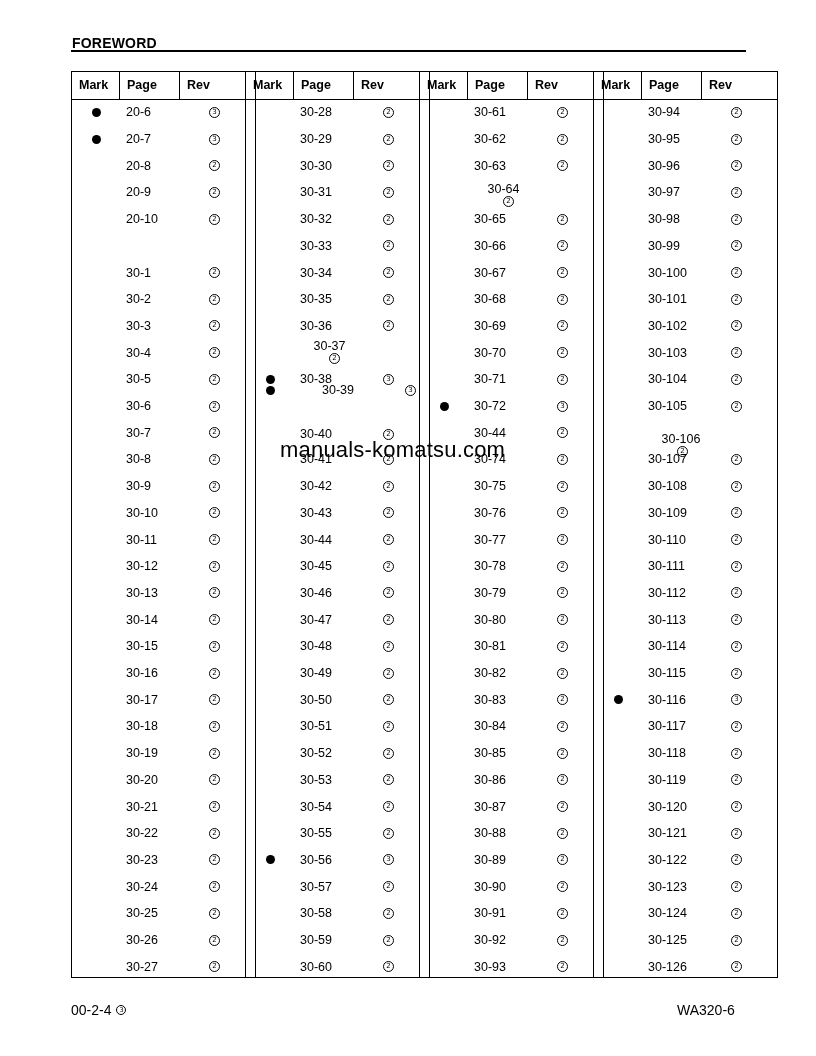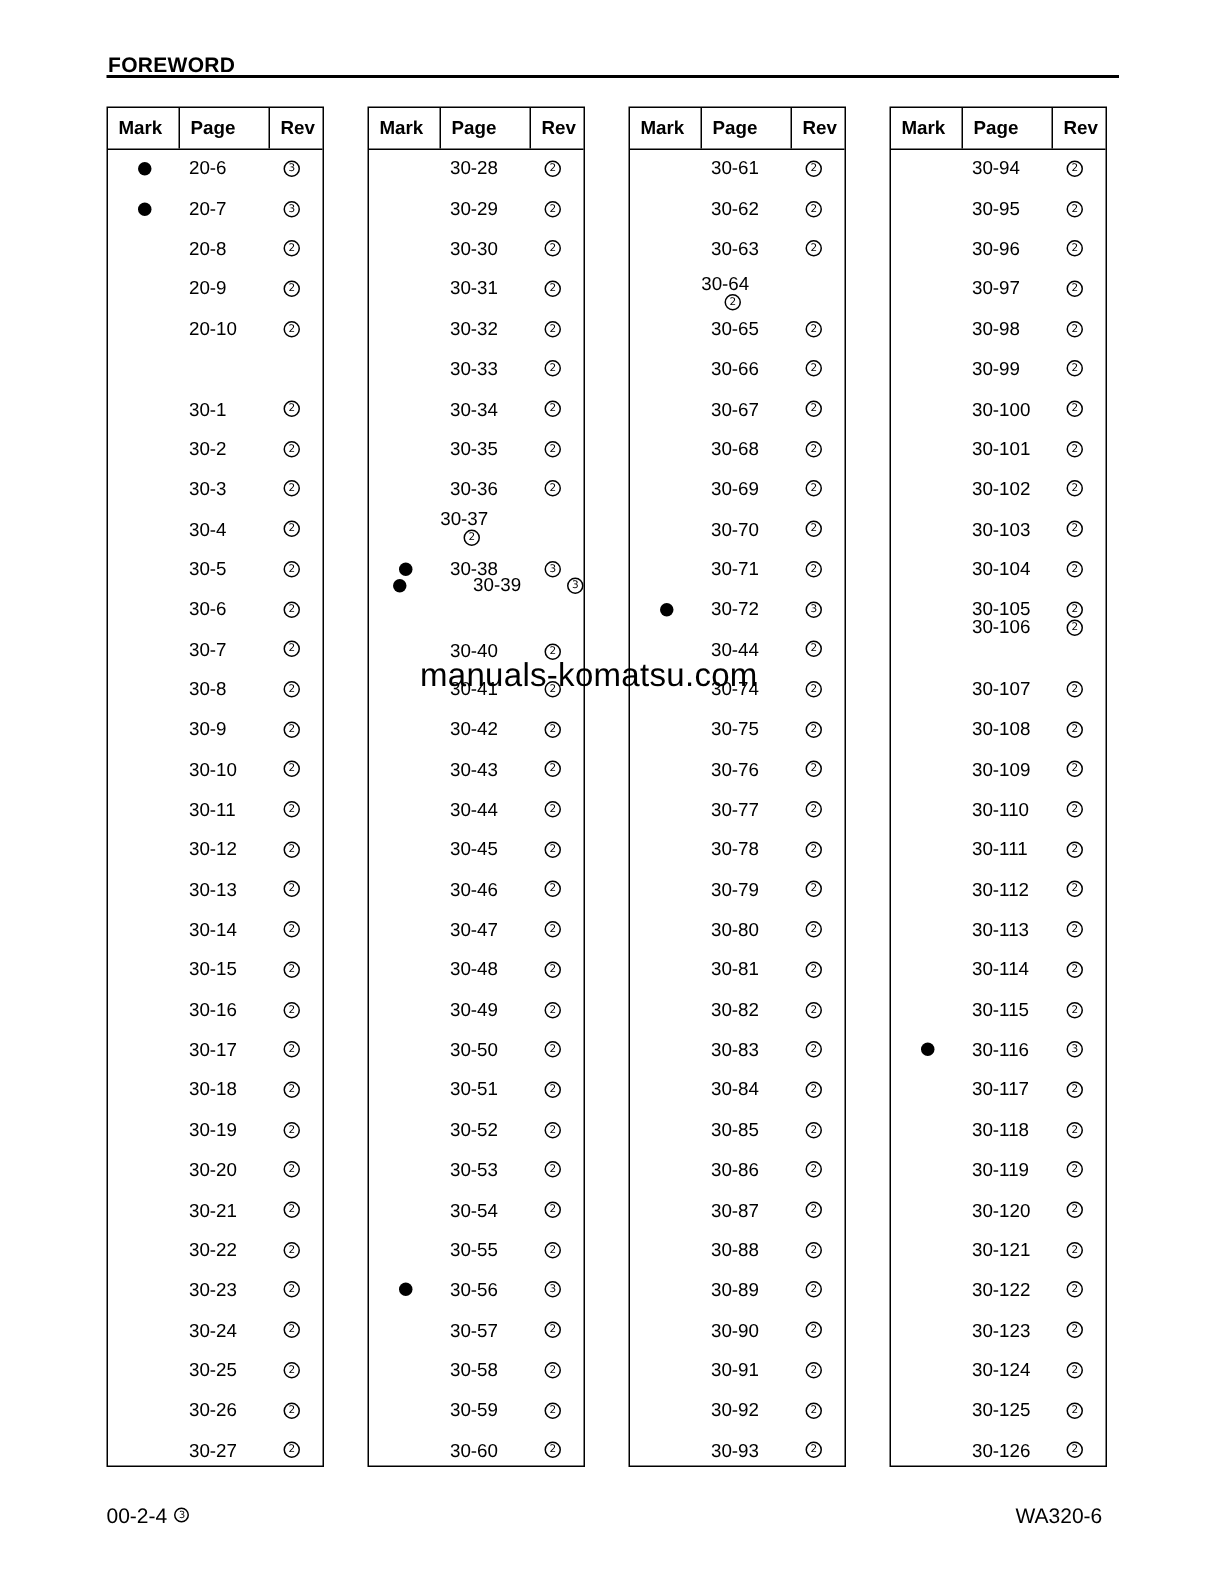--- a/index.html
+++ b/index.html
@@ -1,19 +1,19 @@
 <!DOCTYPE html>
 <html><head>
 <meta charset="utf-8">
 <style>
   html, body { margin:0; padding:0; background:#fff; }
   body { width:816px; height:1056px; position:relative; font-family:"Liberation Sans", sans-serif; color:#000; overflow:hidden; }
   .header-title { position:absolute; left:72px; top:35px; font-weight:bold; font-size:14px; letter-spacing:0.2px; }
   .header-rule { position:absolute; left:71px; top:50px; width:675px; height:2px; background:#000; }
-  .tbl { position:absolute; top:71px; width:145px; height:907px; border:1.5px solid #000; box-sizing:border-box; }
+  .tbl { position:absolute; top:71px; width:185px; height:907px; border:1.5px solid #000; box-sizing:border-box; }
   .thead { position:absolute; left:0; top:0; right:0; height:27px; border-bottom:1.5px solid #000; display:flex; }
   .th { font-weight:bold; font-size:12.5px; line-height:26px; padding-left:7px; box-sizing:border-box; }
   .th.mark { width:48px; border-right:1.5px solid #000; }
   .th.page { width:60px; border-right:1.5px solid #000; }
   .th.rev { flex:1; }
   .rows { position:absolute; left:0; right:0; top:27px; }
   .row { position:absolute; left:0; right:0; height:26.7px; display:flex; align-items:center; font-size:12.5px; }
   .c-mark { width:48px; display:flex; justify-content:center; align-items:center; }
   .dot { width:9px; height:9px; border-radius:50%; background:#000; }
   .c-page { width:60px; padding-left:6px; box-sizing:border-box; }
@@ -850,21 +850,21 @@
             <span class="rev-glyph">2</span>
           </div>
         </div>
         <div class="row" style="top: 293.7px;">
           <div class="c-mark"></div>
           <div class="c-page">30-105</div>
           <div class="c-rev">
             <span class="rev-glyph">2</span>
           </div>
         </div>
-        <div class="row" style="top: 306px;">
+        <div class="row" style="top: 333px; flex-direction: column;">
           <div class="c-mark"></div>
           <div class="c-page">30-106</div>
           <div class="c-rev">
             <span class="rev-glyph">2</span>
           </div>
         </div>
         <div class="row" style="top: 347.1px;">
           <div class="c-mark"></div>
           <div class="c-page">30-107</div>
           <div class="c-rev">

